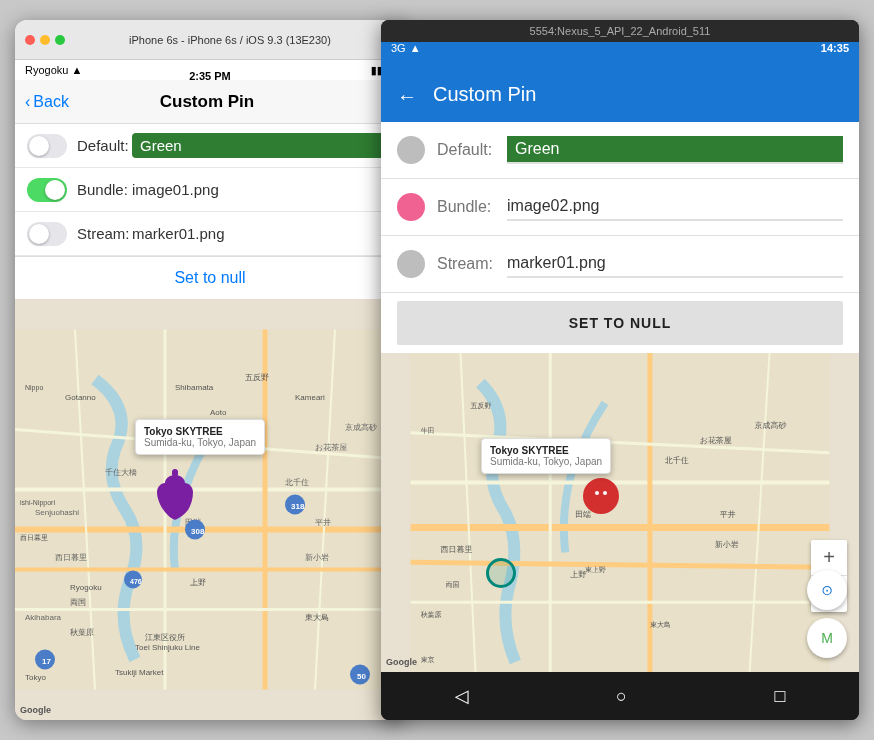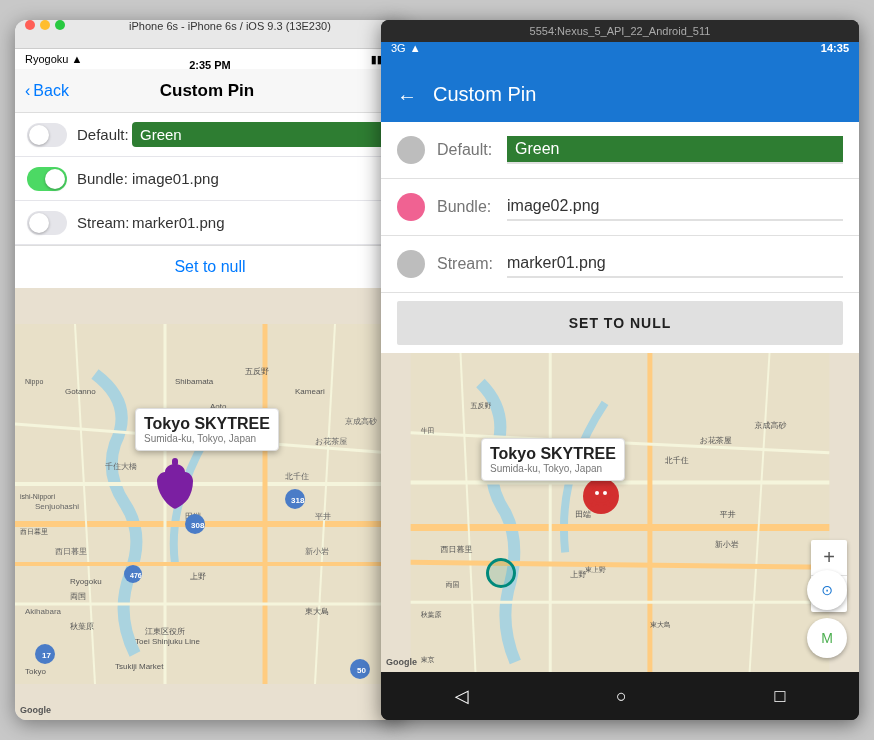--- a/index.html
+++ b/index.html
@@ -26,22 +26,23 @@
       overflow: hidden;
       display: flex;
       flex-direction: column;
       position: absolute;
       left: 15px;
       top: 20px;
     }
 
     .ios-titlebar {
       background: #e8e8e8;
-      height: 29px;
-      display: flex;
+      height: 40px;
+      display: flex;
+      align-items: center;
       padding: 0 10px;
       border-bottom: 1px solid #ccc;
       flex-shrink: 0;
     }
 
     .ios-dots {
       display: flex;
       gap: 5px;
     }
 
@@ -343,21 +344,21 @@
       background: white;
       border: 1px solid #ddd;
       border-radius: 4px;
       padding: 6px 8px;
       box-shadow: 0 2px 6px rgba(0,0,0,0.3);
       z-index: 10;
     }
 
     .map-tooltip-title {
       font-weight: 700;
-      font-size: 16px;
+      font-size: 10px;
       color: #222;
     }
 
     .map-tooltip-sub {
       font-size: 10px;
       color: #777;
     }
 
     .android-map-zoom {
       position: absolute;

